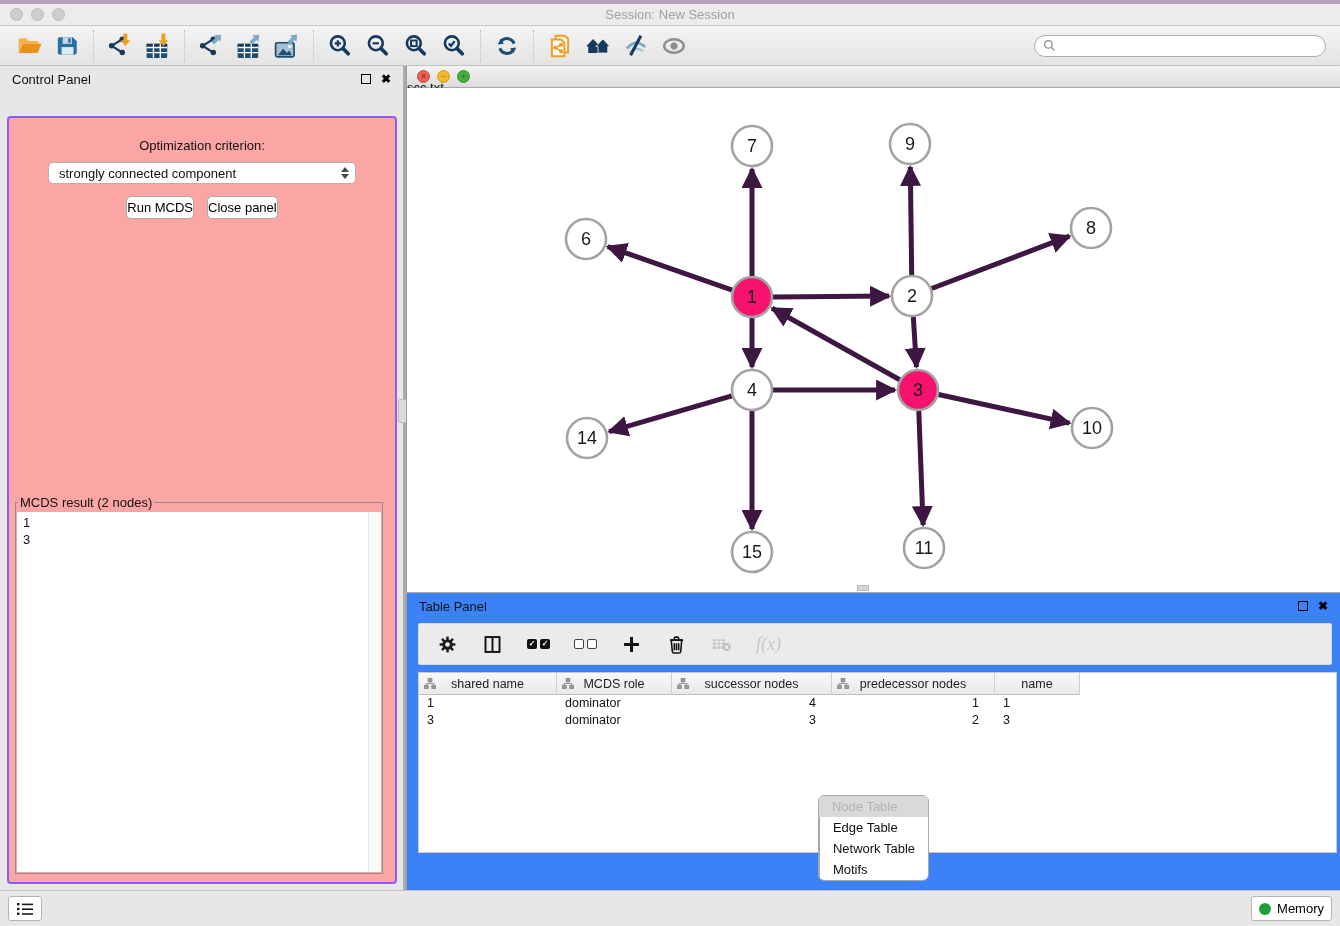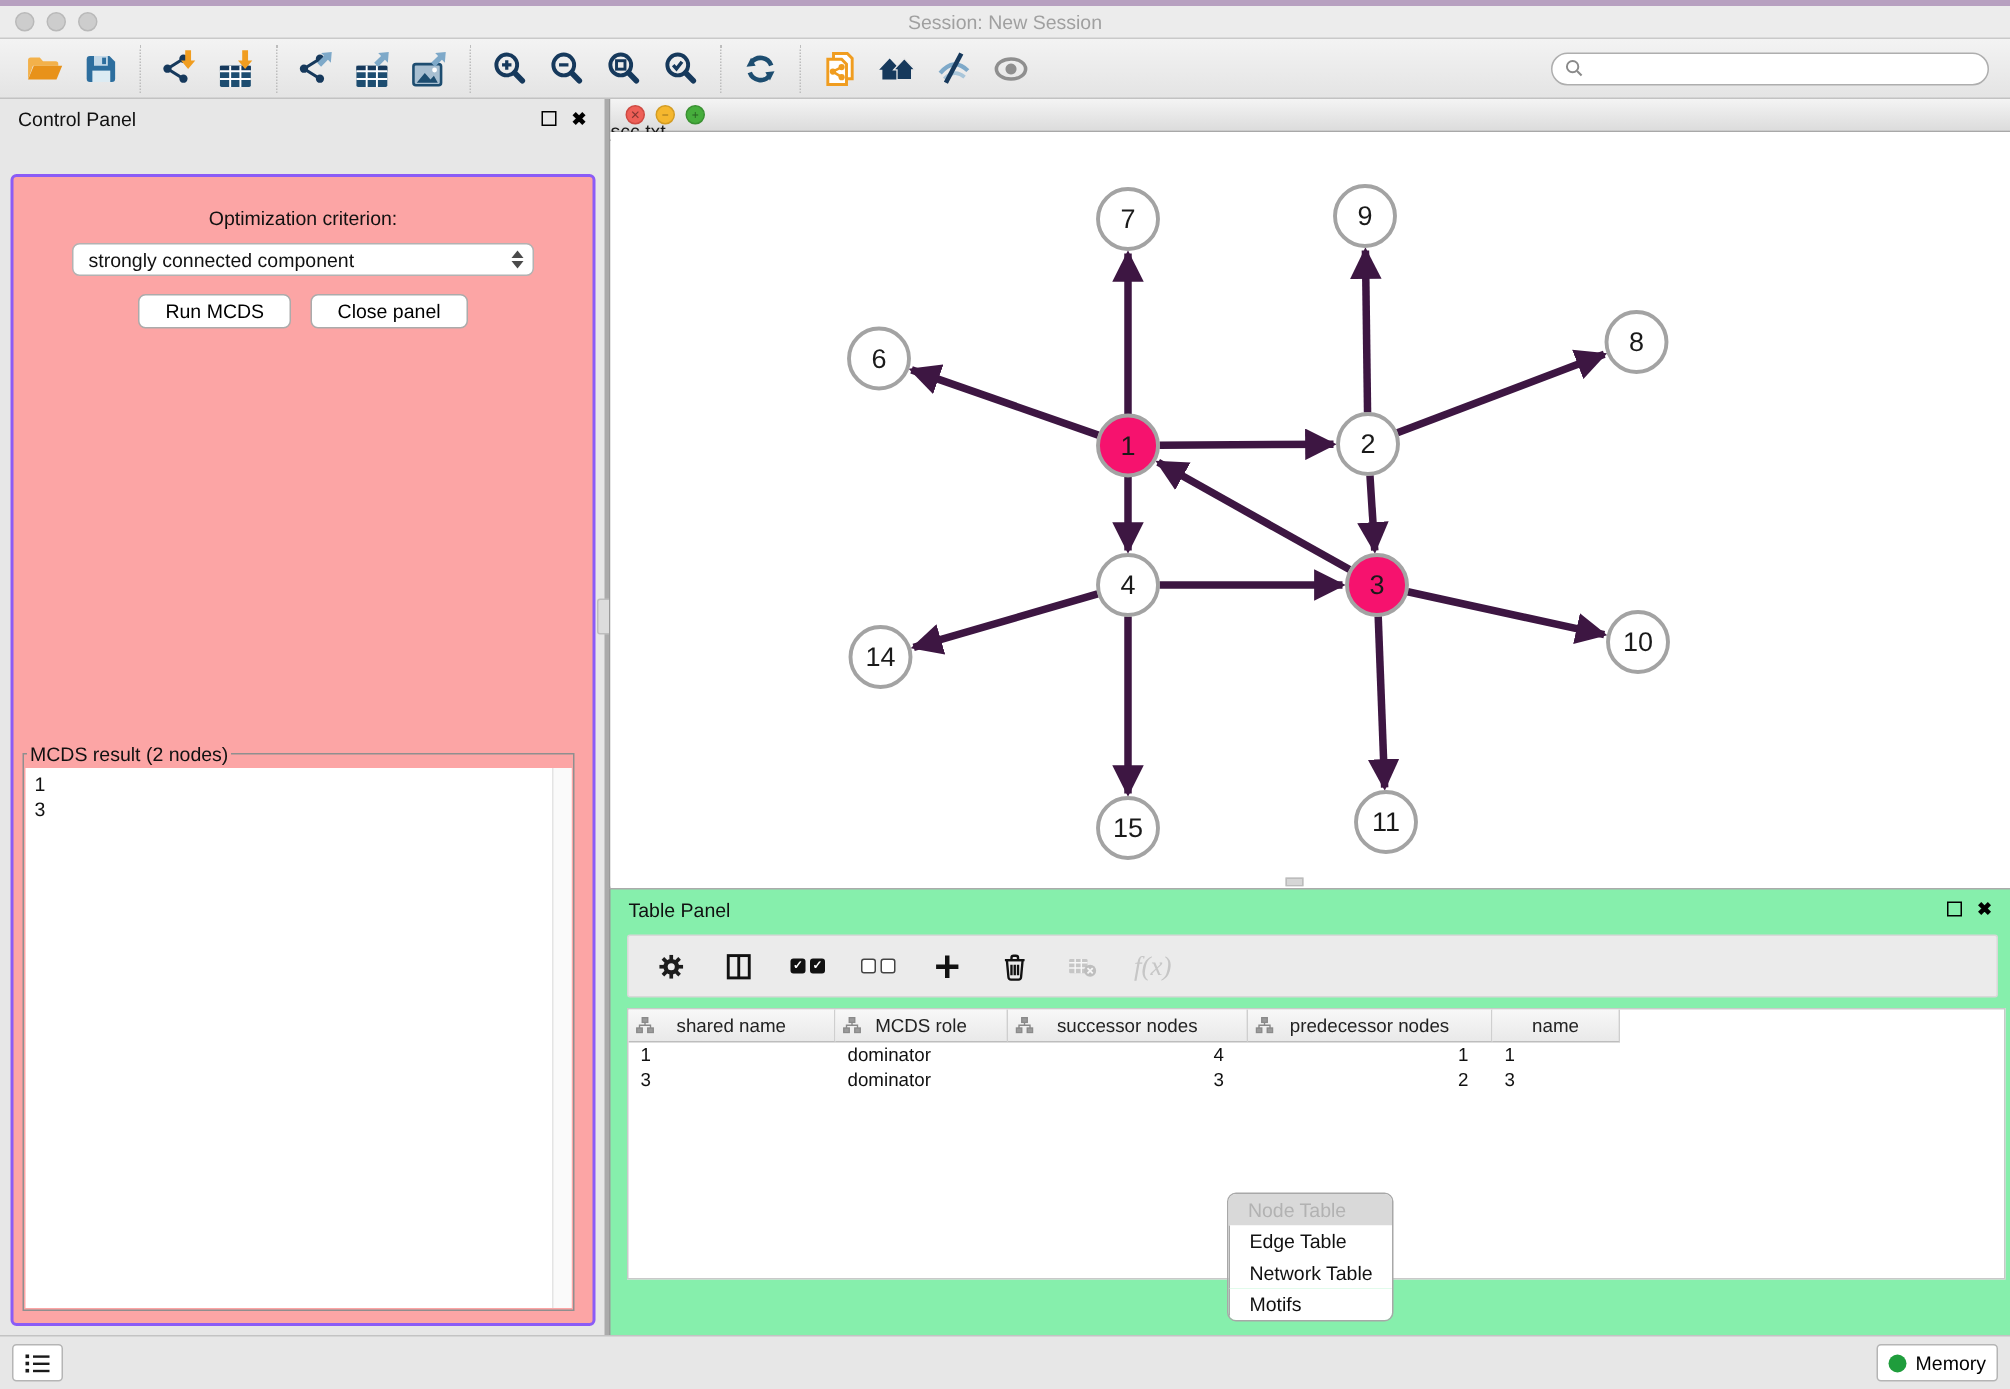--- a/index.html
+++ b/index.html
@@ -39,40 +39,40 @@
   .cp-tab.active { background:#e6e6e6; color:#b8bcbc; border-radius:5px 5px 0 0; border-left:1px solid #9f9f9f; border-bottom-color:#e6e6e6; position:relative; top:0; }
   .cp-content { position:absolute; left:7px; right:6px; top:50px; bottom:6px; background:#fca5a5; border:2px solid #8b5cf6; border-radius:4px; }
   .opt-label { text-align:center; margin-top:20px; }
   .select { width:308px; height:22px; margin:9px auto 0; background:#fff; border:1px solid #b2b2b2; border-radius:5px; display:flex; align-items:center; padding:0 6px 0 10px; cursor:pointer; }
   .select .val { flex:1; }
   .updown { display:flex; flex-direction:column; gap:2px; align-items:center; }
   .updown i { width:0; height:0; border-left:4px solid transparent; border-right:4px solid transparent; }
   .updown i.up { border-bottom:5px solid #4a4a4a; }
   .updown i.dn { border-top:5px solid #4a4a4a; }
   .btn-row { display:flex; justify-content:center; gap:13px; margin-top:12px; }
-  .btn { background:#fff; border:1px solid #ababab; border-radius:5px; height:23px; padding:0 17px; font-size:13px; font-family:"Liberation Sans",sans-serif; cursor:pointer; }
+  .btn { background:#fff; border:1px solid #ababab; border-radius:5px; height:23px; padding:0 0; font-size:13px; font-family:"Liberation Sans",sans-serif; cursor:pointer; }
 
   fieldset.result { position:absolute; left:6px; right:12px; top:377px; bottom:8px; border:1px solid #8f8f8f; }
   fieldset.result legend { font-size:13px; padding:0 2px; margin-left:2px; }
   .result-box { position:absolute; left:1px; right:1px; top:2px; bottom:1px; background:#fff; }
   .result-box pre { font-family:"Liberation Sans",sans-serif; font-size:13px; line-height:17px; padding:2px 6px; }
   .result-scroll { position:absolute; right:0; top:0; bottom:0; width:13px; background:#fafafa; border-left:1px solid #e4e4e4; }
 
   
   .net-window { position:absolute; left:406px; top:66px; width:934px; height:526px; background:#fff; border-left:1px solid #9a9a9a; }
   .net-titlebar { position:relative; height:22px; background:linear-gradient(#f4f4f4,#dcdcdc); border-bottom:1px solid #a8a8a8; }
   .net-lights { position:absolute; left:10px; top:4px; display:flex; gap:7px; }
   .net-lights .tl { width:13px; height:13px; }
   .net-title { position:absolute; left:0; right:0; top:14px; text-align:left; color:#1a1a1a;text-decoration:underline; }
   .canvas { position:relative; width:100%; height:503px; background:#fff; overflow:hidden; }
   .canvas svg text { font-family:"Liberation Sans",sans-serif; }
   .canvas-handle { position:absolute; bottom:0; left:450px; width:12px; height:6px; background:#d6d6d6; border:1px solid #bcbcbc; }
 
   
-  .table-panel { position:absolute; left:406px; top:592px; width:934px; height:298px; background:#86efac; border-left:1px solid #9a9a9a; border-top:1px solid #ababab; }
+  .table-panel { position:absolute; left:406px; top:592px; width:934px; height:298px; background:#3b82f6; border-left:1px solid #9a9a9a; border-top:1px solid #ababab; }
   .tp-toolbar { margin:4px 8px 0 11px; height:42px; background:#ebebeb; border:1px solid #d8d8d8; border-radius:2px; display:flex; align-items:center; gap:24px; padding-left:18px; }
   .tp-ic { display:flex; align-items:center; justify-content:center; cursor:pointer; background:none; border:none; }
   .tp-ic svg { width:21px; height:21px; }
   .tp-ic .pair { display:flex; gap:3px; }
   .pair .bx { width:10px; height:10px; border-radius:2px; }
   .bx.filled { background:#111; color:#fff; font-size:8px; line-height:10px; text-align:center; font-weight:bold; }
   .bx.empty { border:1.6px solid #444; background:#fff; }
   .fx { font-family:"Liberation Serif",serif; font-style:italic; font-size:18px; color:#a8a8a8; }
   .tbl-wrap { margin:7px 4px 0 11px; width:919px; height:181px; background:#fff; border:1px solid #c9c9c9; overflow:hidden; }
   .tbl-head { display:flex; height:22px; }

